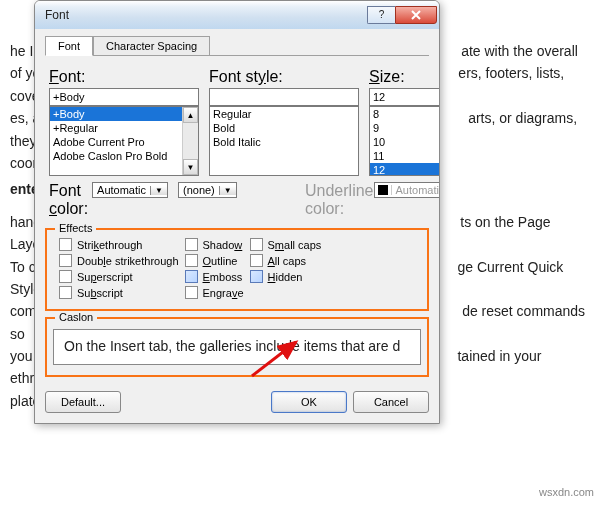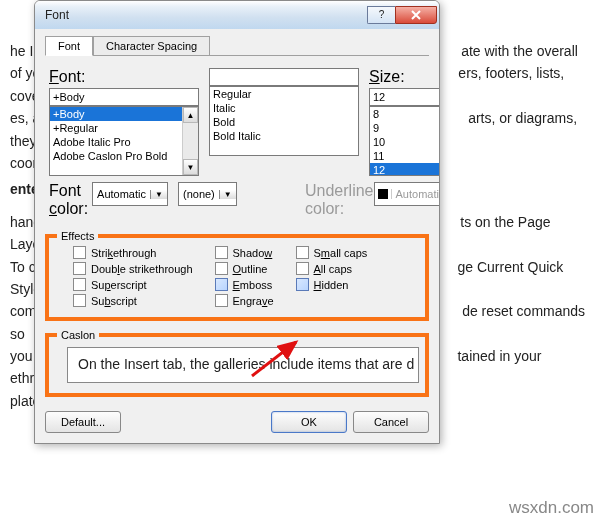--- a/index.html
+++ b/index.html
@@ -102,37 +102,37 @@
     width:16px; border-left:1px solid #ccc;
     background:#eaeaea;
     display:flex; flex-direction:column;
   }
   .sbtn { height:16px; background:linear-gradient(#fff,#dcdcdc); border:1px solid #b8b8b8; font-size:8px; display:flex;align-items:center;justify-content:center;}
   .strack { flex:1; }
   .row-dd { display:flex; gap:10px; padding:6px 4px 2px 4px; }
   .dd-col { display:flex; }
   .dd {
     border:1px solid #7a7a7a; background:#fff;
-    height:24px; display:flex; align-items:center; font-size:11px;
+    height:16px; display:flex; align-items:center; font-size:11px;
   }
   .dd-text { flex:1; text-align:center; padding:0 4px;}
   .dd-arrow { width:17px; border-left:1px solid #888; background:linear-gradient(#fff,#dcdcdc); display:flex;align-items:center;justify-content:center; font-size:8px;}
   .colorbox { width:17px; border-right:1px solid #ccc; display:flex;align-items:center;justify-content:center; }
   .swatch { width:10px;height:10px; background:#000; border:none; }
   .swatch.auto { background:#000; }
   .dd.disabled { color:#9a9a9a; }
   .dd.disabled .dd-arrow { color:#aaa; }
   .fieldset {
-    border:4px solid #f97316; margin:12px 0 0 0; padding:6px 6px 8px 18px; position:relative;
+    border:2px solid #f97316; margin:6px 0 0 0; padding:6px 6px 8px 6px; position:relative;
     background:transparent;
   }
   .fieldset-legend {
     position:absolute; top:-8px; left:8px; background:#f0f0f0; padding:0 4px; font-size:11px;
   }
-  .fx-grid { display:flex; gap:22px; padding:2px 6px;}
+  .fx-grid { display:flex; gap:6px; padding:2px 6px;}
   .fx-col { display:flex; flex-direction:column; gap:3px; }
   .chk { display:flex; align-items:center; gap:5px; font-size:11px; }
   .chkbox {
     width:13px; height:13px; border:1px solid #8a8a8a; background:#fff;
   }
   .chkbox.mixed { background:linear-gradient(135deg,#d8e8ff 0%,#b8d4ff 100%); border-color:#5a7ab8; }
   .chk .ul { text-decoration: underline; }
   .preview-box {
     border:1px solid #888; background:#fff; height:36px;
     padding:8px 10px; font-size:14px; white-space:nowrap; overflow:hidden;
@@ -143,21 +143,21 @@
   }
   .btn-row .spacer { flex:1; }
   .btn {
     min-width:76px; height:22px;
     border:1px solid #888; background:linear-gradient(#fdfdfd,#e4e4e4);
     font-size:11px; display:flex;align-items:center;justify-content:center;
     border-radius:3px;
   }
   .btn.default-btn { border:1px solid #4a78c8; box-shadow:0 0 2px rgba(74,120,200,.6) inset; }
   .watermark {
-    position:absolute; right:6px; bottom:0; font-size:17px; color:#888;
+    position:absolute; right:6px; bottom:20px; font-size:11px; color:#888;
   }
   .red-arrow {
     position:absolute;
     left:248px;
     top:338px;
     width:62px;
     height:40px;
     pointer-events:none;
   }
 </style>
@@ -196,36 +196,36 @@
     </div>
 
     <div class="group-top">
       <div class="col font">
         <div class="lbl"><span class="ul">F</span>ont:</div>
         <input class="textinput" value="+Body" style="">
         <div class="listbox">
           <div class="list-items">
             <div class="list-item sel">+Body</div>
             <div class="list-item">+Regular</div>
-            <div class="list-item">Adobe Italic Pro</div>
+            <div class="list-item">Adobe Current Pro</div>
             <div class="list-item">Adobe Caslon Pro Bold</div>
           </div>
           <div class="vscroll">
             <div class="sbtn">▲</div>
             <div class="strack"></div>
             <div class="sbtn">▼</div>
           </div>
         </div>
       </div>
       <div class="col style">
+        <div class="lbl">Font st<span class="ul">y</span>le:</div>
         <input class="textinput" value="" style="">
         <div class="listbox">
           <div class="list-items">
             <div class="list-item">Regular</div>
-            <div class="list-item">Italic</div>
             <div class="list-item">Bold</div>
             <div class="list-item">Bold Italic</div>
           </div>
         </div>
       </div>
       <div class="col size">
         <div class="lbl"><span class="ul">S</span>ize:</div>
         <input class="textinput" value="12" style="">
         <div class="listbox">
           <div class="list-items">

